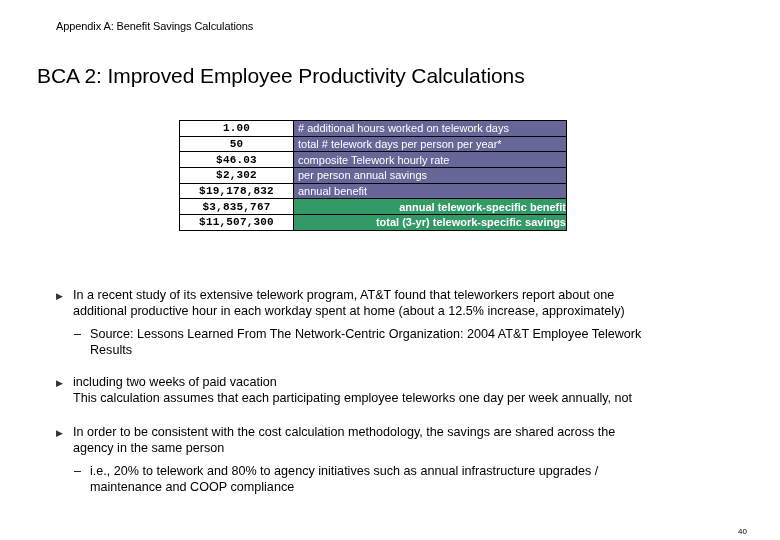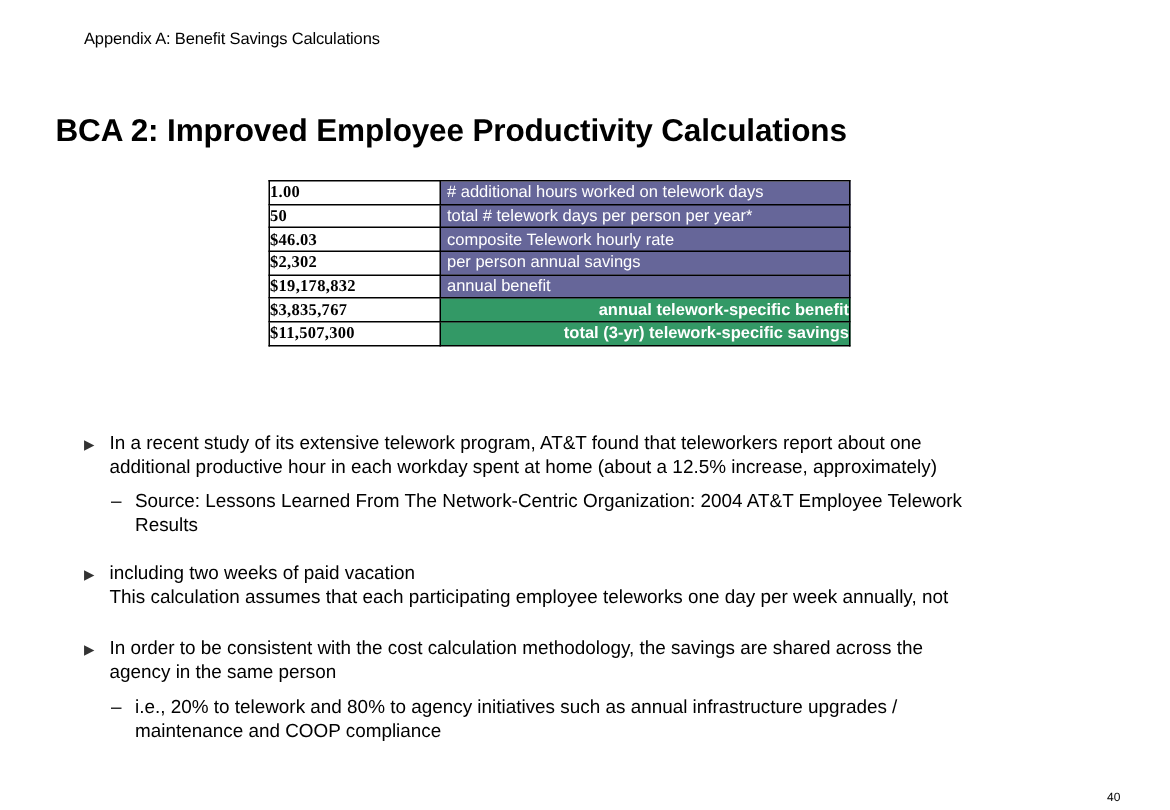--- a/index.html
+++ b/index.html
@@ -4,34 +4,34 @@
 <style>
   html, body { margin: 0; padding: 0; }
   body {
     width: 780px; height: 540px; background: #ffffff; position: relative; overflow: hidden;
     font-family: "Liberation Sans", sans-serif; color: #000;
   }
   .appendix {
     position: absolute; left: 56px; top: 20px; font-size: 11px; letter-spacing: -0.1px;
   }
   .title {
-    position: absolute; left: 37px; top: 76px; font-size: 21px; font-weight: bold;
+    position: absolute; left: 37px; top: 64px; font-size: 21px; font-weight: normal;
     letter-spacing: -0.1px;
   }
   table.calc {
     position: absolute; left: 179px; top: 120px; border-collapse: collapse;
     border: 1.5px solid #000;
   }
   table.calc td {
     height: 14.7px; padding: 0; font-size: 11px; line-height: 14px;
     border: 1px solid #000;
   }
   td.val {
-    width: 113px; font-weight: bold; background: #fff;
-    font-family: Liberation Serif, serif; font-size: 10.5px; letter-spacing: 0.2px;
+    width: 113px; text-align: center; font-weight: bold; background: #fff;
+    font-family: Liberation Mono, monospace; font-size: 10.5px; letter-spacing: 0.2px;
   }
   td.val.neg { color: #b22222; }
   td.desc {
     width: 268px; padding-left: 4px !important; color: #fff; background: #666699;
     font-size: 11px;
   }
   td.desc.green { background: #339966; font-weight: bold; text-align: right; }
   .bullet {
     position: absolute; left: 73px; font-size: 12.6px; line-height: 16px; width: 660px;
   }

